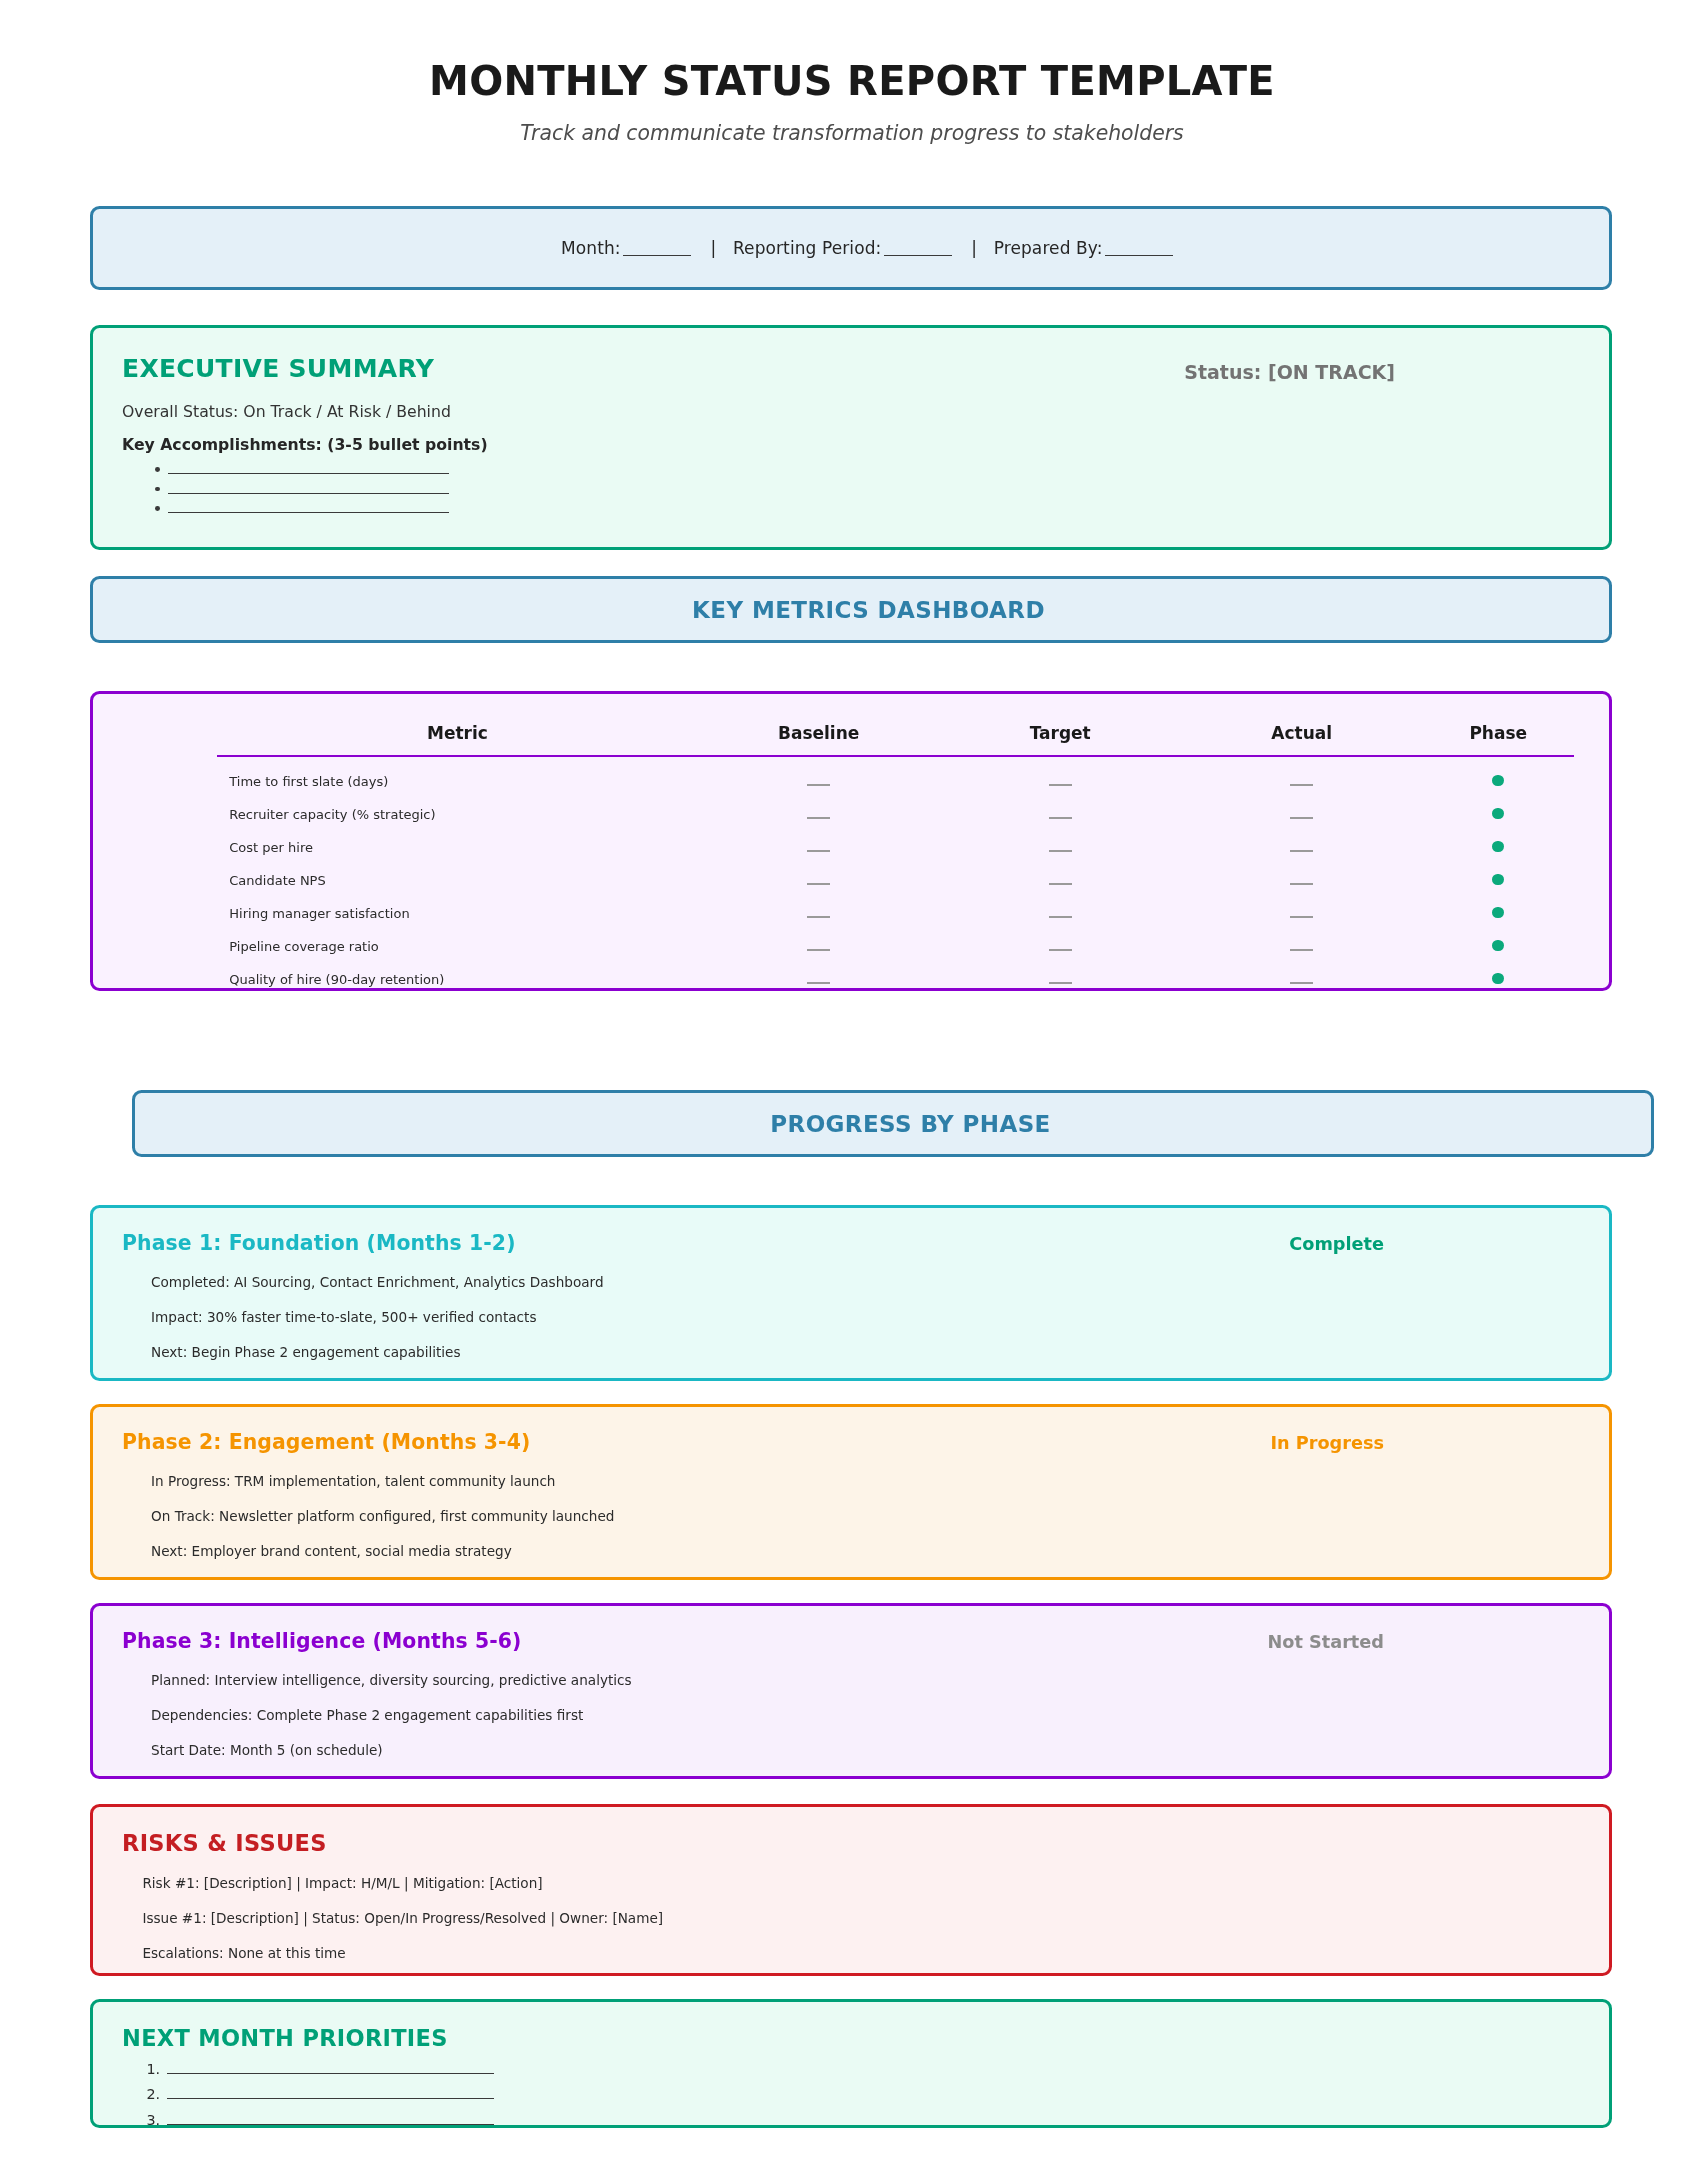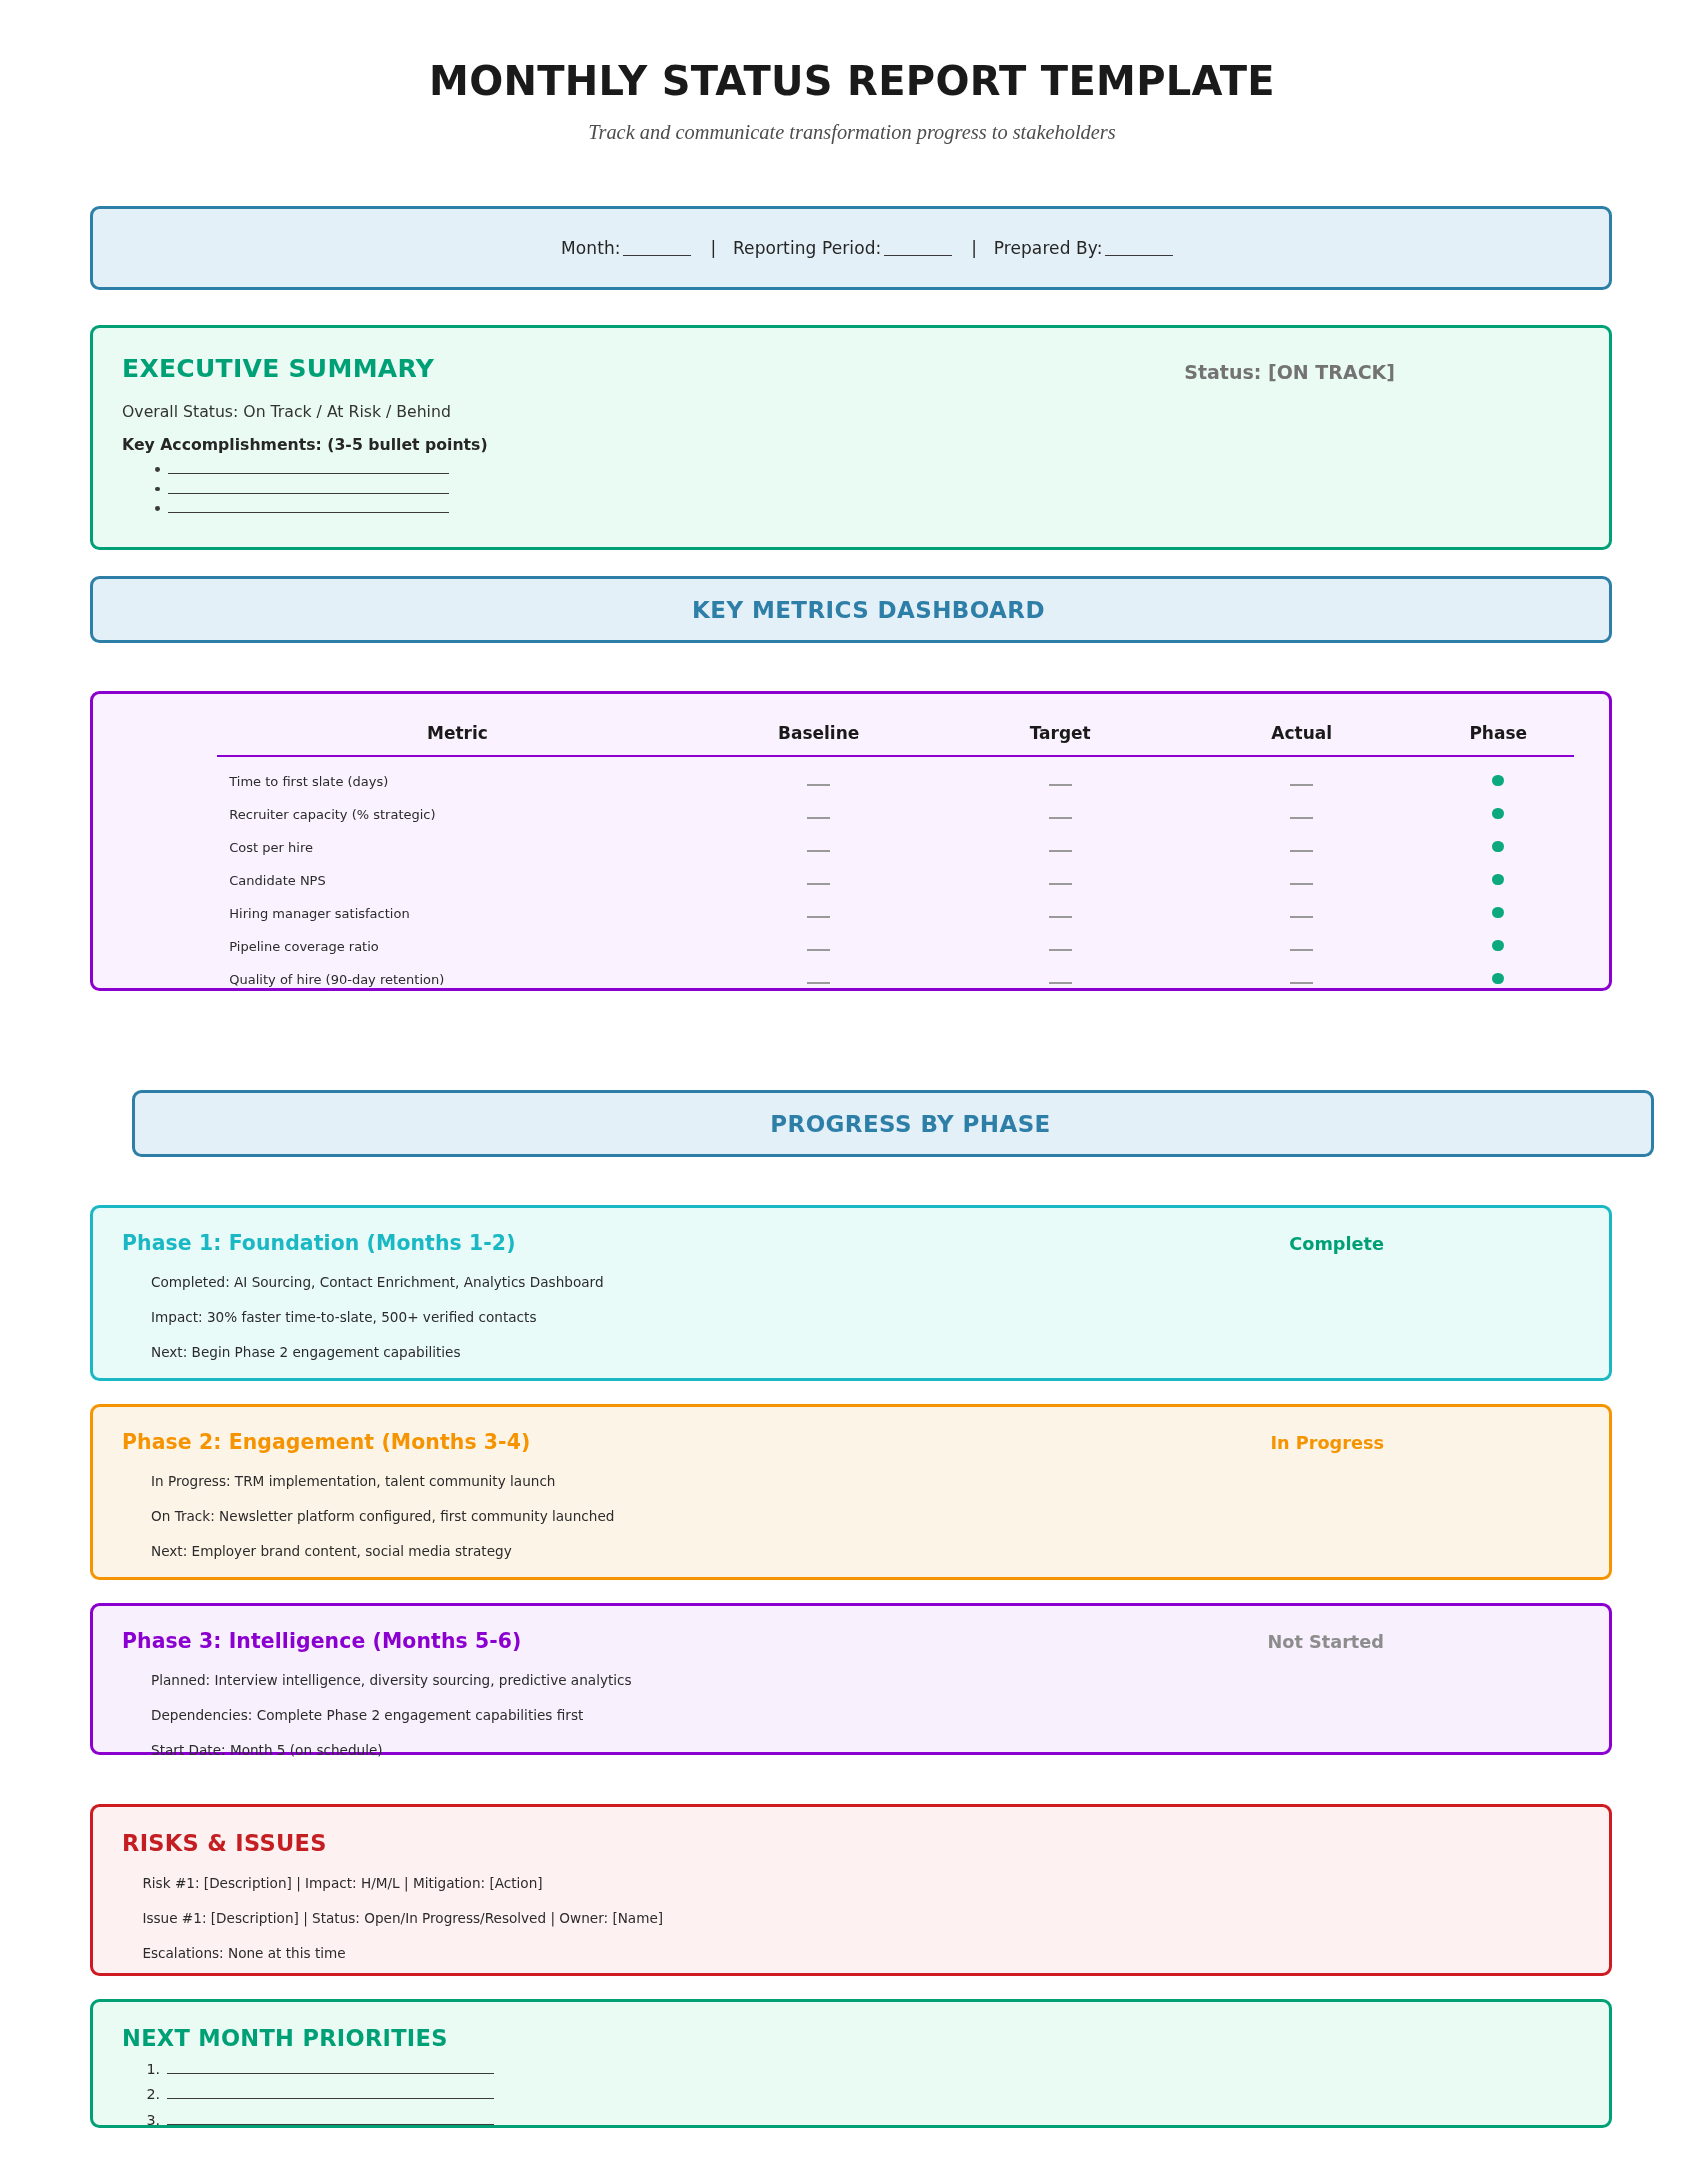--- a/index.html
+++ b/index.html
@@ -30,21 +30,20 @@
     padding-top: 59px;
     line-height: 1.1;
   }
   .doc-subtitle {
     text-align: center;
     font-size: 20.4px;
     font-style: italic;
     color: #4d4d4d;
     margin: 0;
     padding-top: 17.7px;
-    font-family: Liberation Serif, serif;
   }
 
   
   .card {
     position: absolute;
     left: 90px;
     width: 1522px;
     box-sizing: border-box;
     border-radius: 9.5px;
   }
@@ -240,21 +239,21 @@
     top: 1404px;
     height: 176px;
     background: #fdf4e8;
     border: 3.4px solid #f59400;
   }
   .phase2 .phase-title  { color: #f59400; }
   .phase2 .phase-status { color: #f59400; }
 
   .phase3 {
     top: 1603px;
-    height: 152px;
+    height: 176px;
     background: #f8f0fd;
     border: 3.4px solid #8b00d0;
   }
   .phase3 .phase-title  { color: #8b00d0; }
   .phase3 .phase-status { color: #8c8c8c; }
 
   
   .risks {
     top: 1804px;
     height: 172px;

